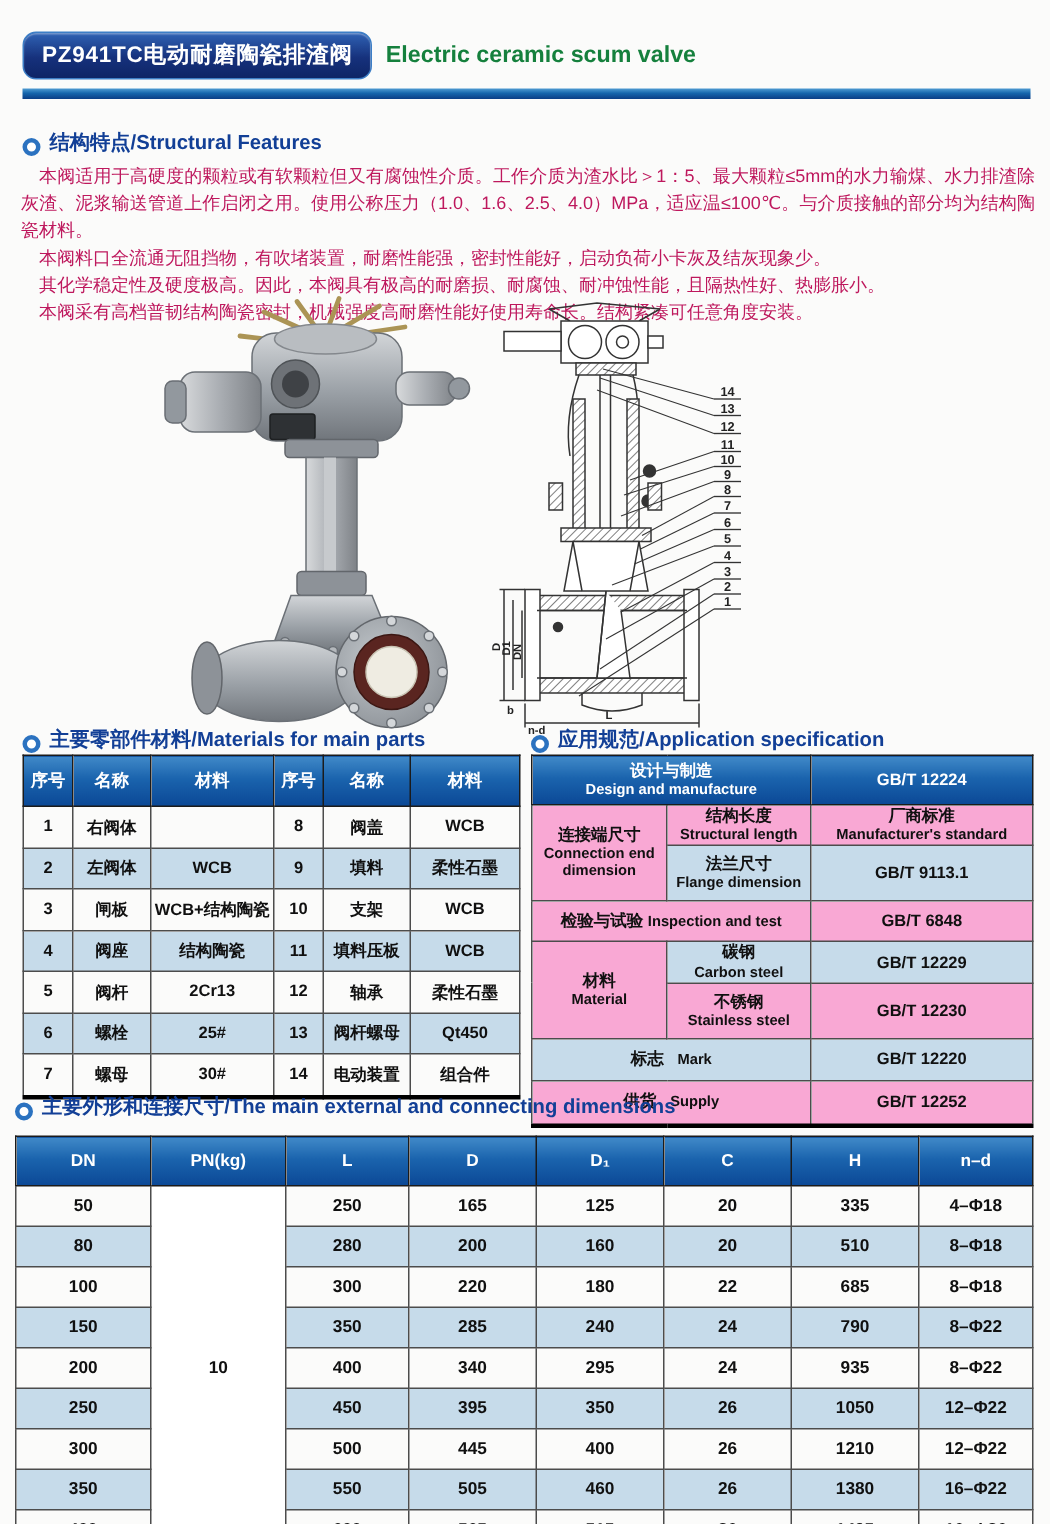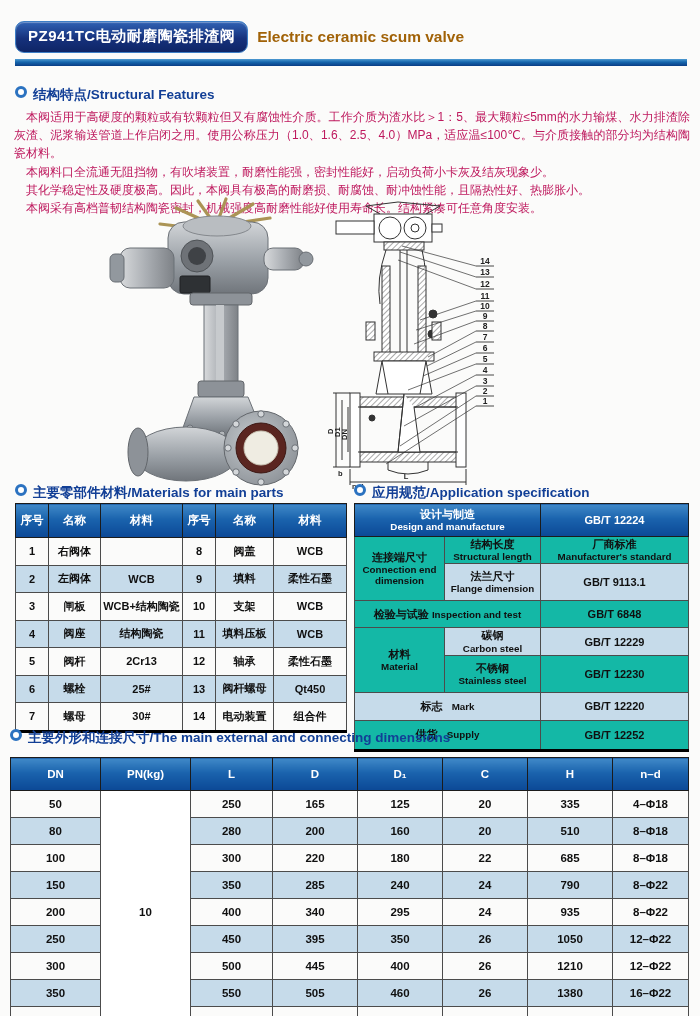--- a/index.html
+++ b/index.html
@@ -10,28 +10,28 @@
   .abs{position:absolute;}
 
   
   .header-row{top:21px;left:15px;display:flex;align-items:center;gap:9px;}
   .badge{
     background:linear-gradient(180deg,#2f62b4 0%,#16317c 55%,#0e2566 100%);
     border:1px solid #3c7ec6;border-radius:9px;color:#fff;
     font-size:15px;font-weight:bold;padding:5px 12px 6px 12px;letter-spacing:.5px;
     box-shadow:inset 0 1px 1px rgba(255,255,255,.35);
   }
-  .title-en{font-size:15.5px;font-weight:bold;color:#a16207;}
+  .title-en{font-size:15.5px;font-weight:bold;color:#15803d;}
   .blue-bar{
     top:59px;left:15px;width:672px;height:7px;
     background:linear-gradient(180deg,#4f9bd2 0%,#1565ac 45%,#0a3d85 100%);
   }
 
   
-  .sec-title{display:flex;align-items:flex-start;gap:6px;font-size:13.5px;font-weight:bold;color:#123f96;}
+  .sec-title{display:flex;align-items:flex-end;gap:6px;font-size:13.5px;font-weight:bold;color:#123f96;}
   .ring{width:6px;height:6px;border:3px solid #2b72c0;border-radius:50%;background:#fff;flex:0 0 auto;}
 
   
   .features-text{top:108px;left:14px;width:676px;}
   .features-text p{margin:0;font-size:12px;line-height:1.52;text-align:justify;text-indent:1em;color:#be185d;}
 
   
   table{border-collapse:collapse;table-layout:fixed;}
   td,th{border:1px solid #4c4c4c;text-align:center;vertical-align:middle;
     font-weight:bold;color:#101010;padding:1px 2px;overflow:hidden;}
@@ -46,21 +46,21 @@
   .materials-table thead th{height:31px;font-size:11.5px;}
   .materials-table tbody td{height:24.5px;}
   .materials-table tbody tr:nth-child(even) td{background:#c6dbea;}
 
   
   .app-table{top:503px;left:354px;width:334px;font-size:11px;}
   .app-table .zh{display:block;font-size:11px;line-height:1.2;}
   .app-table .en{display:block;font-size:9.8px;line-height:1.15;}
   .app-table thead th{height:30px;}
   td.bg-b{background:#c6dbea;}
-  td.bg-w{background:#14b8a6;}
+  td.bg-w{background:#f9a8d4;}
 
   
   .dims-table{top:757px;left:10px;width:678px;font-size:11.5px;}
   .dims-table thead th{height:30px;font-size:11.5px;}
   .dims-table tbody td{height:24px;}
   .dims-table tbody tr:nth-child(even) td{background:#c6dbea;}
   .dims-table td.pn-cell{background:#fff;}
 
   svg text{font-family:"Liberation Sans","DejaVu Sans",sans-serif;}
 </style>

